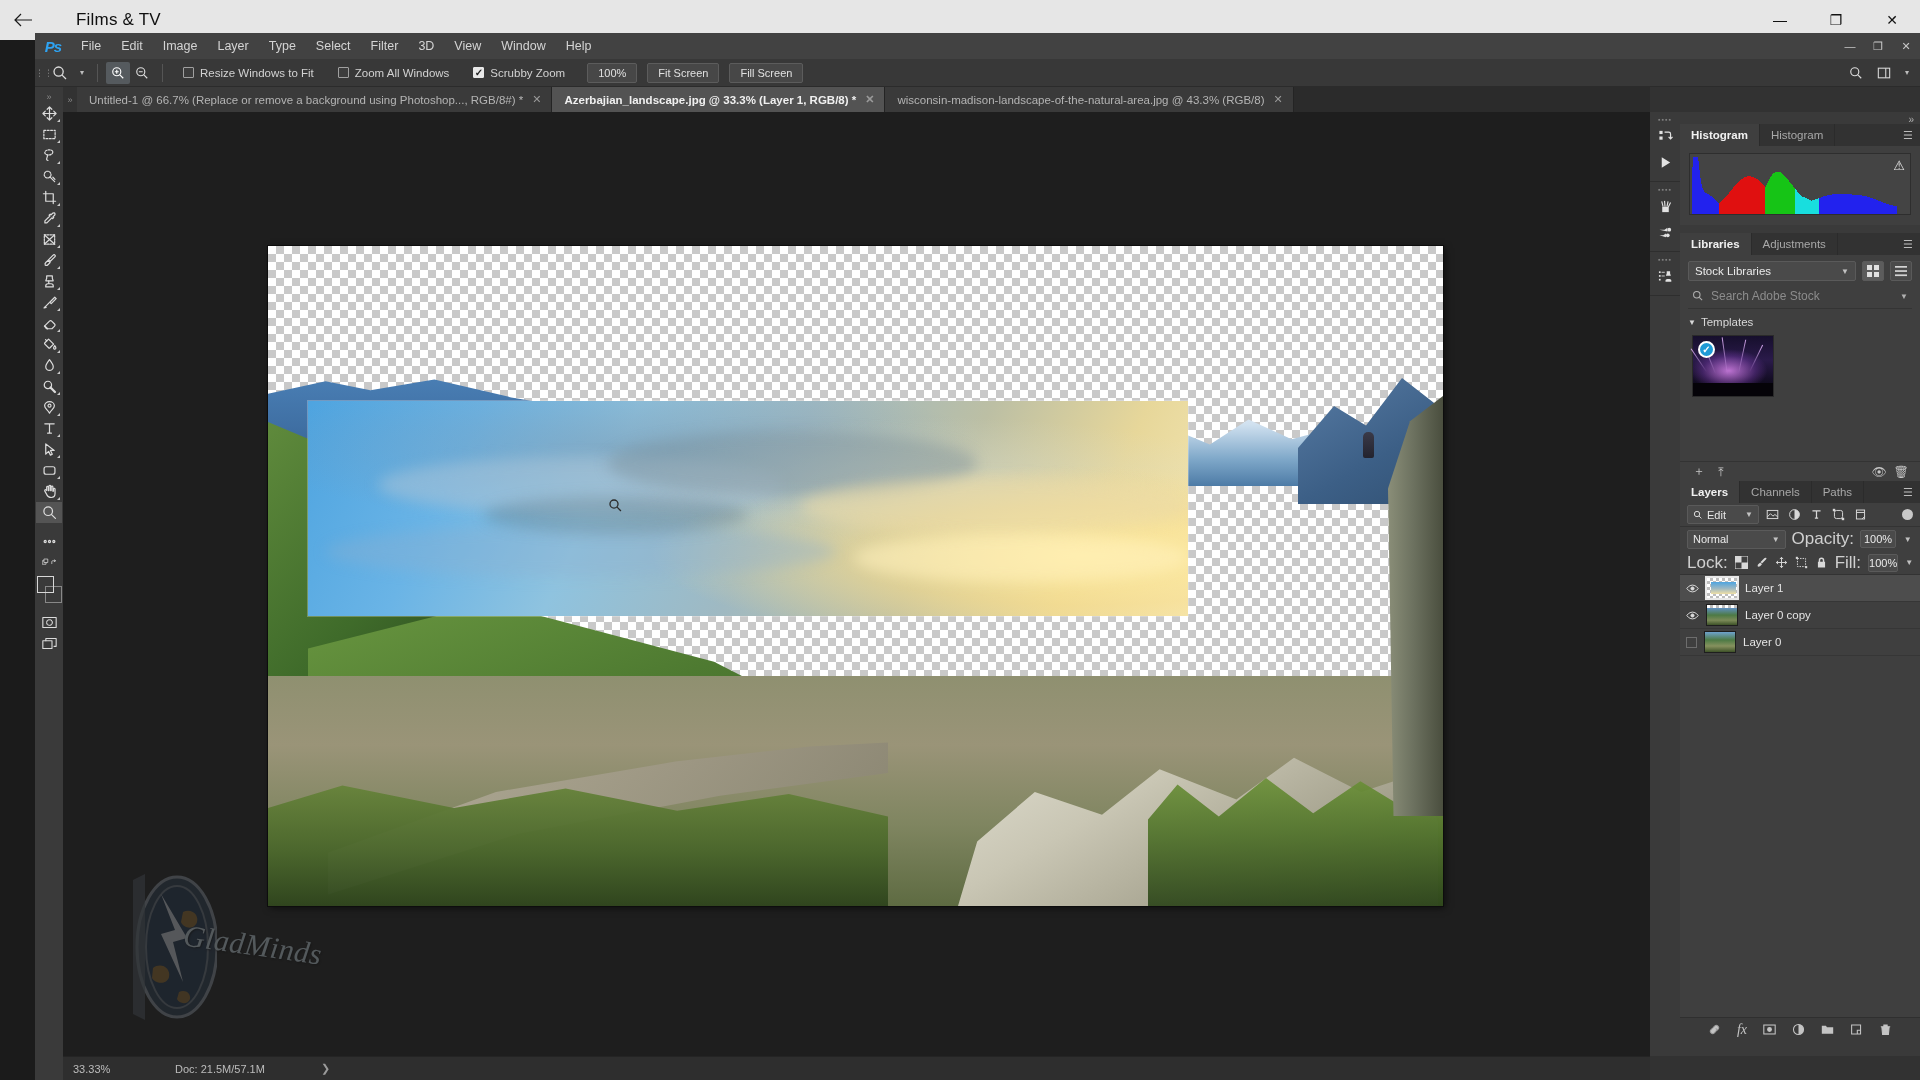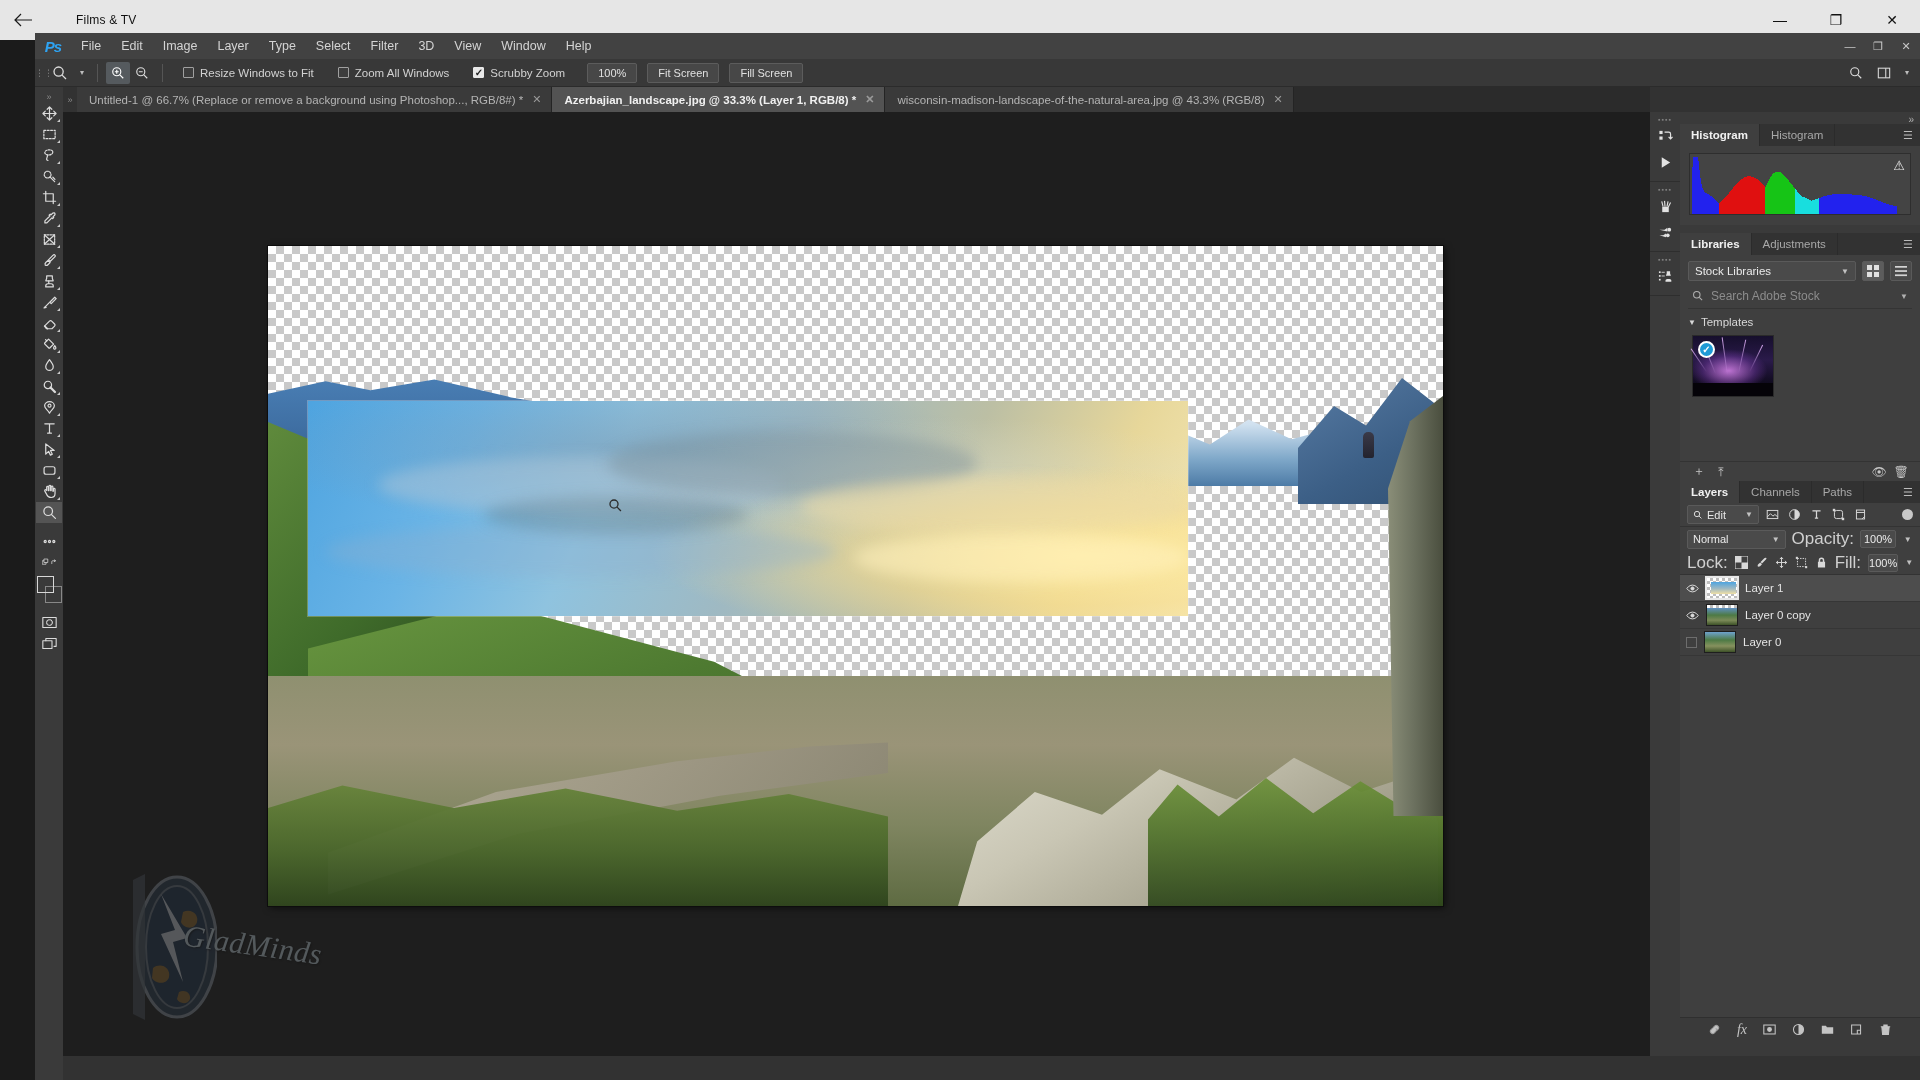--- a/index.html
+++ b/index.html
@@ -6,21 +6,21 @@
   html,body { width:1920px; height:1080px; overflow:hidden;
     font-family:"Liberation Sans", sans-serif; background:#1b1b1b; }
 
   
   #win-titlebar{
     position:absolute; left:0; top:0; width:1920px; height:40px;
     background:#e6e6e6; display:flex; align-items:center;
   }
   #win-back{ width:46px; height:40px; display:flex; align-items:center; justify-content:center;
     color:#1a1a1a; font-size:19px; }
-  #win-title{ font-size:12px; color:#101010; margin-left:30px; letter-spacing:.2px; }
+  #win-title{ font-size:17px; color:#101010; margin-left:30px; letter-spacing:.2px; }
   #win-ctrls{ margin-left:auto; display:flex; height:40px; }
   #win-ctrls div{ width:56px; display:flex; align-items:center; justify-content:center;
     color:#111; font-size:14px; }
 
   
   #ps{ position:absolute; left:35px; top:33px; width:1885px; height:1047px; background:#323232; }
 
   
   #menubar{ position:absolute; left:0; top:0; width:1885px; height:26px; background:#424242;
     display:flex; align-items:center; }
@@ -574,20 +574,25 @@
         <path d="M52 40c8-4 16 2 14 10-3 9-14 6-16 0z" fill="#b07a28" opacity=".85"></path>
         <path d="M22 96c8-6 18 0 16 9-2 8-14 7-17 1z" fill="#b07a28" opacity=".85"></path>
         <path d="M48 120c6-3 12 1 11 7-2 6-11 5-13 0z" fill="#b07a28" opacity=".8"></path>
         <path d="M2 8 L14 2 L14 148 L2 142 Z" fill="#5c6874" opacity=".7"></path>
       </svg>
       <div id="wm-text">GladMinds</div>
     </div>
 
   </div>
 
+  <div id="statusbar">
+    <div id="sb-zoom">33.33%</div>
+    <div id="sb-doc">Doc: 21.5M/57.1M</div>
+    <div id="sb-arrow">❯</div>
+  </div>
 
   <div id="dockstrip">
     <div class="dockgrp">
       <div class="dockgrip">▪▪▪▪</div>
       <div class="dockicon">
         <svg viewBox="0 0 16 16">
             <rect x="1.5" y="2" width="3.4" height="3.4"></rect>
             <rect x="1.5" y="8" width="3.4" height="3.4"></rect>
             <path d="M7 3.4h4.4a2 2 0 0 1 2 2v4.2M11.3 8.4l2.1 2.1 2.1-2.1" fill="none" stroke="#e2e2e2" stroke-width="1.3"></path>
           </svg>

